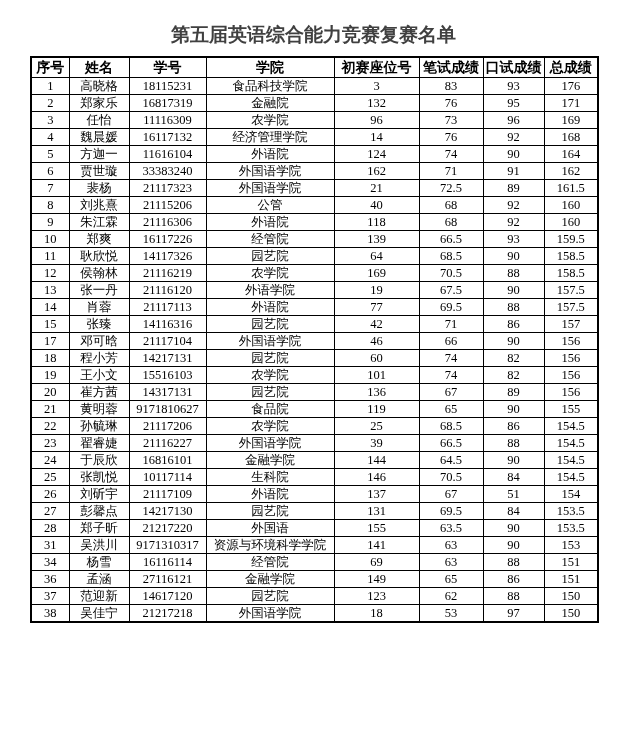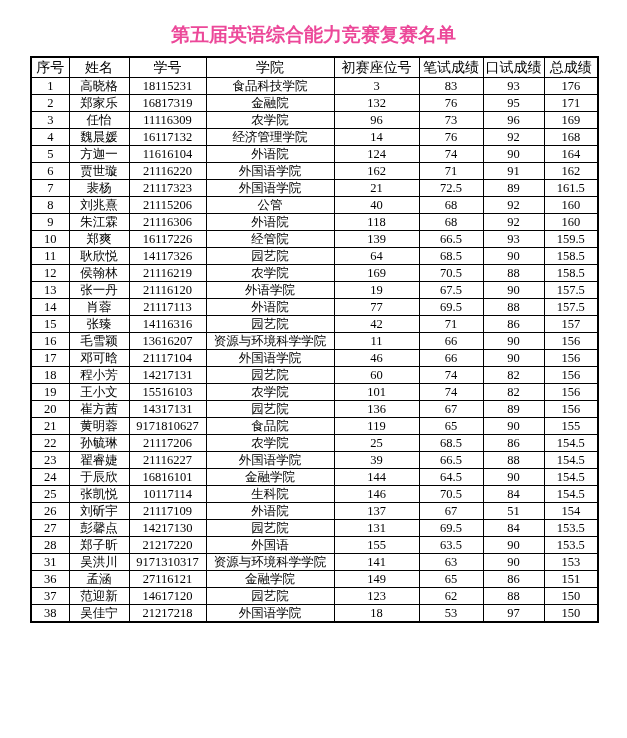--- a/index.html
+++ b/index.html
@@ -15,21 +15,21 @@
     font-family: "Liberation Serif", "DejaVu Serif", serif;
     color: #000000;
     overflow: hidden;
   }
   .doc-title {
     margin: 0;
     padding-top: 24px;
     text-align: center;
     font-size: 19px;
     font-weight: bold;
-    color: #ec4899;
+    color: #404040;
     letter-spacing: 0px;
     line-height: 22px;
   }
   table.roster {
     position: absolute;
     left: 30px;
     top: 56px;
     width: 567px;
     border-collapse: collapse;
     table-layout: fixed;
@@ -39,21 +39,21 @@
     border: 1px solid #000000;
     text-align: center;
     vertical-align: middle;
     padding: 0;
     overflow: hidden;
     white-space: nowrap;
   }
   table.roster th {
     height: 19px;
     font-size: 14px;
-    font-weight: normal;
+    font-weight: bold;
     line-height: 19px;
     text-align: center;
   }
   table.roster td {
     height: 16px;
     font-size: 12.5px;
     line-height: 16px;
   }
   
   col.c-index   { width: 38px; }
@@ -142,21 +142,21 @@
           <td>11616104</td>
           <td>外语院</td>
           <td>124</td>
           <td>74</td>
           <td>90</td>
           <td>164</td>
         </tr>
         <tr>
           <td>6</td>
           <td>贾世璇</td>
-          <td>21116220</td>
+          <td>33383240</td>
           <td>外国语学院</td>
           <td>162</td>
           <td>71</td>
           <td>91</td>
           <td>162</td>
         </tr>
         <tr>
           <td>7</td>
           <td>裴杨</td>
           <td>21117323</td>
@@ -240,30 +240,20 @@
           <td>15</td>
           <td>张臻</td>
           <td>14116316</td>
           <td>园艺院</td>
           <td>42</td>
           <td>71</td>
           <td>86</td>
           <td>157</td>
         </tr>
         <tr>
-          <td>16</td>
-          <td>毛雪颖</td>
-          <td>13616207</td>
-          <td>资源与环境科学学院</td>
-          <td>11</td>
-          <td>66</td>
-          <td>90</td>
-          <td>156</td>
-        </tr>
-        <tr>
           <td>17</td>
           <td>邓可晗</td>
           <td>21117104</td>
           <td>外国语学院</td>
           <td>46</td>
           <td>66</td>
           <td>90</td>
           <td>156</td>
         </tr>
         <tr>
@@ -380,20 +370,30 @@
           <td>31</td>
           <td>吴洪川</td>
           <td>9171310317</td>
           <td>资源与环境科学学院</td>
           <td>141</td>
           <td>63</td>
           <td>90</td>
           <td>153</td>
         </tr>
         <tr>
+          <td>34</td>
+          <td>杨雪</td>
+          <td>16116114</td>
+          <td>经管院</td>
+          <td>69</td>
+          <td>63</td>
+          <td>88</td>
+          <td>151</td>
+        </tr>
+        <tr>
           <td>36</td>
           <td>孟涵</td>
           <td>27116121</td>
           <td>金融学院</td>
           <td>149</td>
           <td>65</td>
           <td>86</td>
           <td>151</td>
         </tr>
         <tr>

